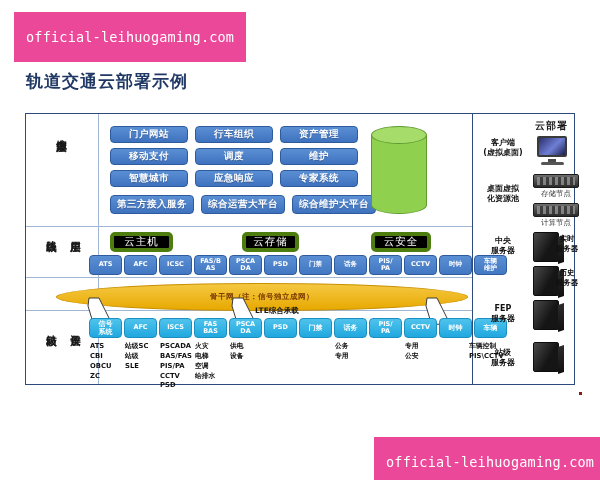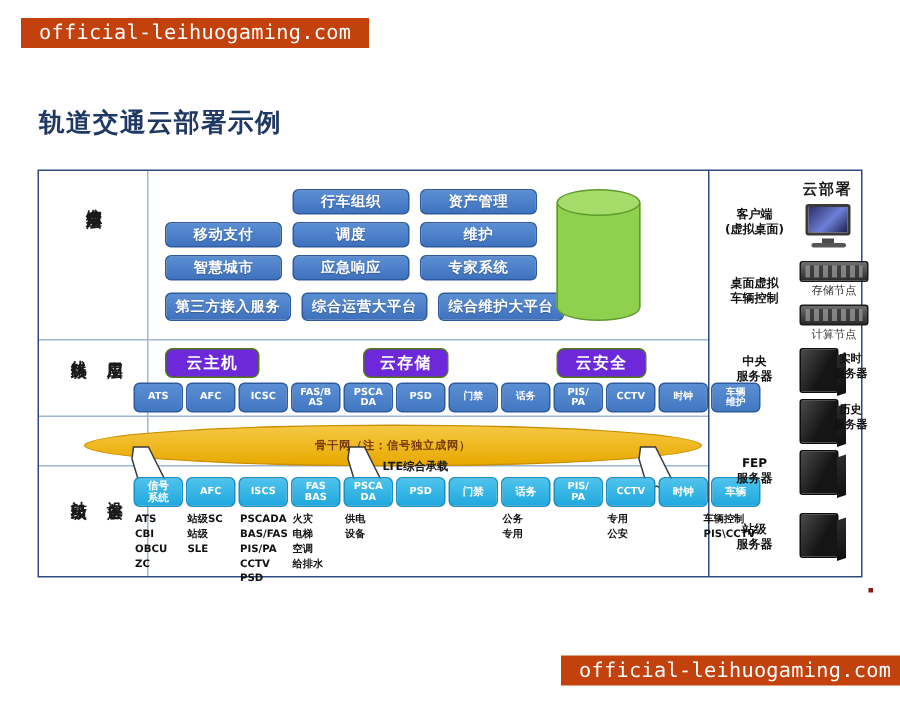--- a/index.html
+++ b/index.html
@@ -8,26 +8,26 @@
     width:600px; height:480px;
     background:#ffffff;
     font-family:"DejaVu Sans","Liberation Sans",sans-serif;
     position:relative;
     overflow:hidden;
   }
 
   
   .wm {
     position:absolute;
-    background:#c2410c;
+    background:#ec4899;
     color:#ffffff;
     font-family:"DejaVu Sans Mono","Liberation Mono",monospace;
     font-size:13.5px;
     letter-spacing:0.2px;
-    padding:2px 12px;
+    padding:17px 12px;
     white-space:nowrap;
   }
   .wm-top { left:14px; top:12px; }
   .wm-bot { left:374px; top:437px; }
 
   
   .page-title {
     position:absolute; left:26px; top:70px;
     font-size:17px; font-weight:bold;
     color:#1F3864;
@@ -78,25 +78,25 @@
     font-size:9.5px;
     font-weight:bold;
     display:flex; align-items:center; justify-content:center;
     letter-spacing:0.5px;
     text-shadow:0 1px 1px rgba(0,0,0,.25);
   }
 
   
   .greenbox {
     position:absolute;
-    background:#6d28d9;
-    border:1px solid #4d7c0f;
+    background:#000000;
+    border:4px solid #4d7c0f;
     border-radius:5px;
     color:#ffffff;
-    font-size:10.5px; font-weight:bold;
+    font-size:10.5px; font-weight:normal;
     display:flex; align-items:center; justify-content:center;
     letter-spacing:1px;
   }
 
   
   .mbox {
     position:absolute;
     background:linear-gradient(to bottom,#5B8FD4,#4278C2);
     border:1px solid #2E5A9E;
     border-radius:4px;
@@ -260,20 +260,21 @@
     <div class="vline" style="left:72px;"></div>
 
     <div class="vlabel" style="left:30px; top:16px;">综合应用层</div>
 
     <div class="vlabel" style="left:20px; top:118px;">线路级</div>
     <div class="vlabel" style="left:44px; top:118px;">应用层</div>
 
     <div class="vlabel" style="left:20px; top:212px;">站段级</div>
     <div class="vlabel" style="left:44px; top:212px;">设备层</div>
 
+    <div class="pill" style="left:84px;  top:12px; width:78px; height:17px;">门户网站</div>
     <div class="pill" style="left:84px;  top:34px; width:78px; height:17px;">移动支付</div>
     <div class="pill" style="left:84px;  top:56px; width:78px; height:17px;">智慧城市</div>
 
     <div class="pill" style="left:169px; top:12px; width:78px; height:17px;">行车组织</div>
     <div class="pill" style="left:169px; top:56px; width:78px; height:17px;">应急响应</div>
     <div class="pill" style="left:169px; top:34px; width:78px; height:17px;">调度</div>
 
     <div class="pill" style="left:254px; top:12px; width:78px; height:17px;">资产管理</div>
     <div class="pill" style="left:254px; top:34px; width:78px; height:17px;">维护</div>
     <div class="pill" style="left:254px; top:56px; width:78px; height:17px;">专家系统</div>
@@ -374,21 +375,21 @@
 
     <div class="r-label" style="left: 2px; top: 24px; width: 52px; white-space: pre-line;">客户端
 (虚拟桌面)</div>
     <div class="monitor" style="left:62px; top:22px; width:34px; height:30px;">
       <div class="screen"></div>
         <div class="neck"></div>
         <div class="base"></div>
     </div>
 
     <div class="r-label" style="left: 0px; top: 70px; width: 56px; white-space: pre-line;">桌面虚拟
-车辆控制</div>
+化资源池</div>
     <div class="rack" style="left:58px; top:60px;"></div>
     <div class="r-cap" style="left:56px; top:75px; width:50px;">存储节点</div>
     <div class="rack" style="left:58px; top:89px;"></div>
     <div class="r-cap" style="left:56px; top:104px; width:50px;">计算节点</div>
 
     <div class="r-label" style="left: 2px; top: 122px; width: 52px; white-space: pre-line;">中央
 服务器</div>
     <div class="tower" style="left:58px; top:118px;"></div>
     <div class="r-label" style="left: 72px; top: 120px; width: 40px; font-size: 7.5px; white-space: pre-line;">实时
 服务器</div>

